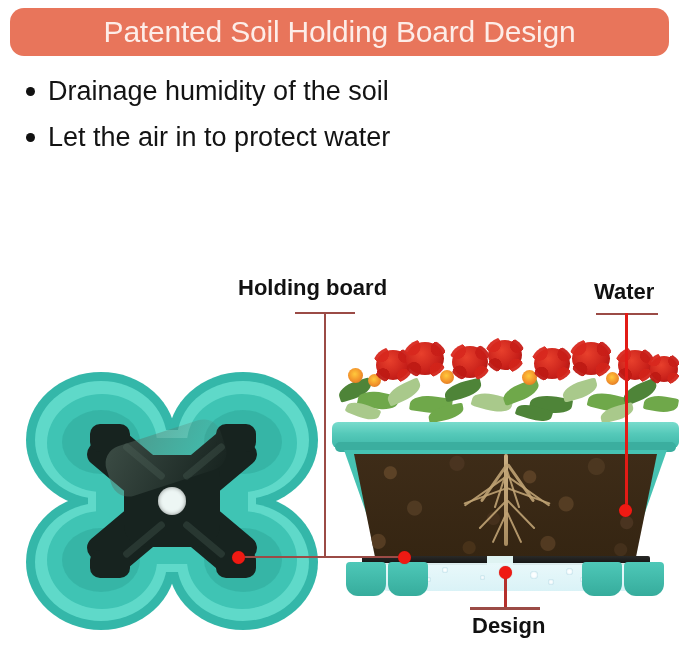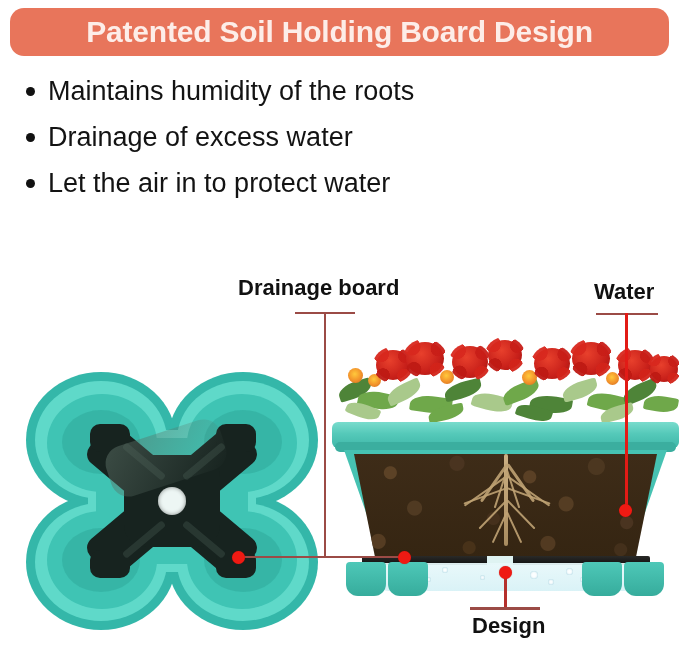--- a/index.html
+++ b/index.html
@@ -20,21 +20,21 @@
     left: 10px; top: 8px;
     width: 659px; height: 48px;
     background: #E8755B;
     border-radius: 14px;
     display: flex; align-items: center; justify-content: center;
     box-sizing: border-box;
   }
   .banner-title {
     color: #FDEDE8;
     font-size: 30px;
-    font-weight: bold;
+    font-weight: normal;
     letter-spacing: -0.2px;
     white-space: nowrap;
     line-height: 1;
   }
 
   
   .bullets { position: absolute; left: 0; top: 68px; width: 679px; }
   .bullet-row {
     position: relative;
     height: 46px;
@@ -282,25 +282,21 @@
 
 <div id="root">
 
   <div class="banner">
     <div class="banner-title">Patented Soil Holding Board Design</div>
   </div>
 
   <div class="bullets">
     <div class="bullet-row">
       <span class="bullet-dot"></span>
-      <span class="bullet-text">Maintains humidity of the roots</span>
-    </div>
-    <div class="bullet-row">
-      <span class="bullet-dot"></span>
-      <span class="bullet-text">Drainage of excess water</span>
+      <span class="bullet-text">Drainage humidity of the soil</span>
     </div>
     <div class="bullet-row">
       <span class="bullet-dot"></span>
       <span class="bullet-text">Let the air in to protect water</span>
     </div>
   </div>
 
   <div class="diagram">
 
     <div class="planter-top">
@@ -416,21 +412,21 @@
         <div class="bubble" style="left:214px;top:7px;width:6px;height:6px;"></div>
         <div class="bubble" style="left:100px;top:12px;width:5px;height:5px;"></div>
       </div>
 
       <div class="foot f1"></div>
       <div class="foot f2"></div>
       <div class="foot f3"></div>
       <div class="foot f4"></div>
     </div>
 
-    <div class="callout-label lbl-holding">Drainage board</div>
+    <div class="callout-label lbl-holding">Holding board</div>
     <div class="conn hb-tbar"></div>
     <div class="conn hb-vert"></div>
     <div class="conn hb-horz"></div>
     <div class="dot dot-hb-left"></div>
     <div class="dot dot-hb-right"></div>
 
     <div class="callout-label lbl-soil">Water</div>
     <div class="conn so-tbar"></div>
     <div class="conn-red so-vert"></div>
     <div class="dot dot-soil"></div>

